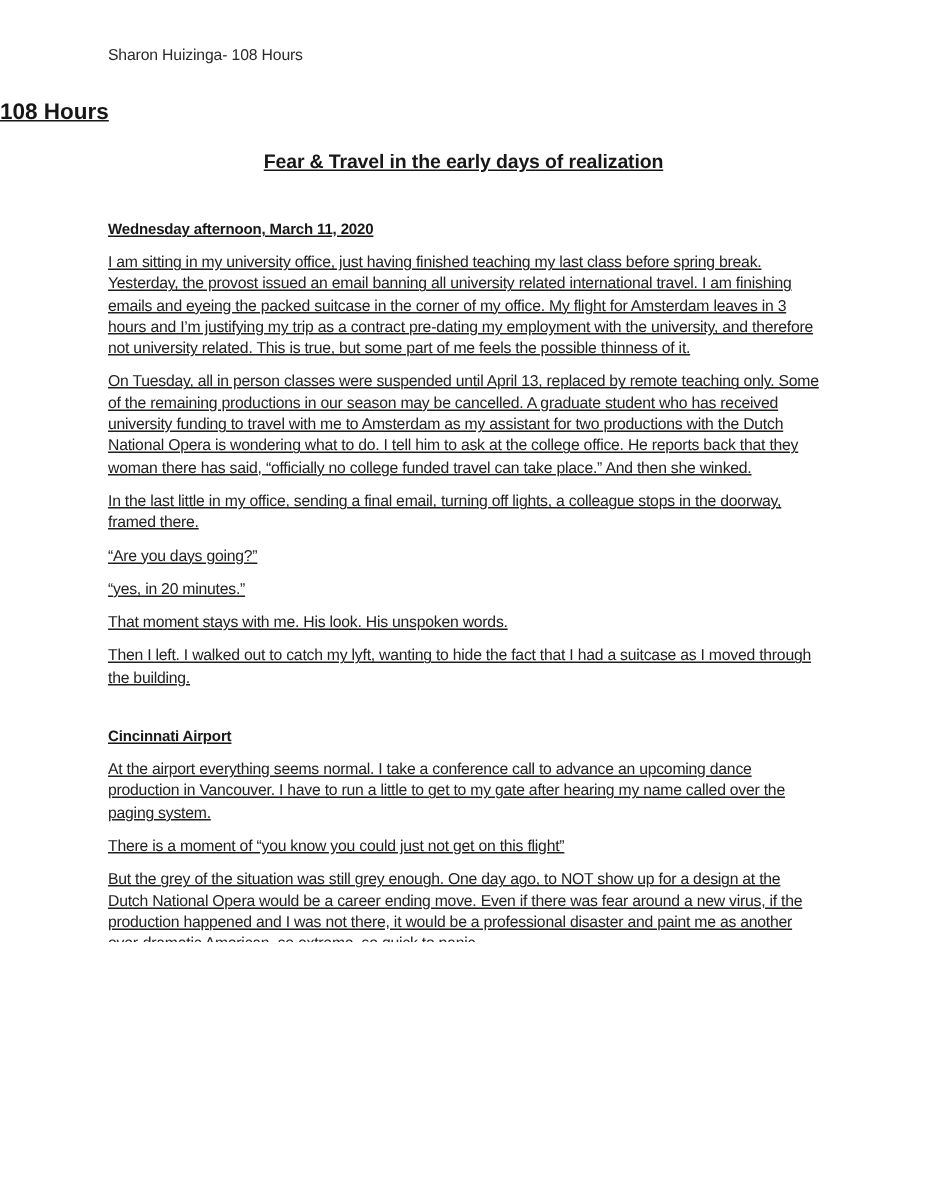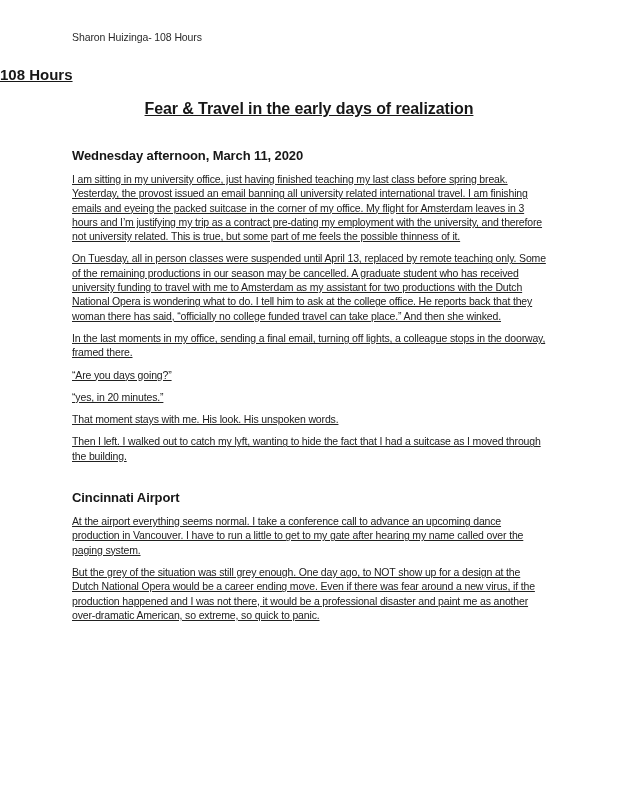--- a/index.html
+++ b/index.html
@@ -33,35 +33,36 @@
     font-weight: bold;
     text-decoration: underline;
     color: #171717;
   }
   .doc-subtitle {
     position: absolute;
     top: 100px;
     left: 0;
     width: 100%;
     text-align: center;
-    font-size: 16px;
+    font-size: 13px;
     font-weight: bold;
     text-decoration: underline;
     letter-spacing: -0.1px;
     color: #171717;
   }
   .content {
     position: absolute;
     top: 148px;
     left: 72px;
     width: 474px;
   }
   .section-heading {
-    font-size: 13px;
+    font-size: 10px;
     font-weight: bold;
+    text-decoration: underline;
     letter-spacing: -0.1px;
     margin: 0 0 9px 0;
     color: #171717;
   }
   .section-heading.spaced {
     margin-top: 27px;
   }
   .content p {
     font-size: 10.5px;
     line-height: 14.3px;
@@ -91,28 +92,29 @@
   <div class="doc-title">108 Hours</div>
 
   <div class="doc-subtitle">Fear &amp; Travel in the early days of realization</div>
 
   <div class="content">
 
     <h2 class="section-heading">Wednesday afternoon, March 11, 2020</h2>
 
     <p>I am sitting in my university office, just having finished teaching my last class before spring break.  Yesterday, the provost issued an email banning all university related international travel.  I am finishing emails and eyeing the packed suitcase in the corner of my office.  My flight for Amsterdam leaves in 3 hours and I’m justifying my trip as a contract pre-dating my employment with the university, and therefore not university related.  This is true, but some part of me feels the possible thinness of it.</p>
     <p>On Tuesday, all in person classes were suspended until April 13, replaced by remote teaching only.  Some of the remaining productions in our season may be cancelled.  A graduate student who has received university funding to travel with me to Amsterdam as my assistant for two productions with the Dutch National Opera is wondering what to do.  I tell him to ask at the college office.  He reports back that they woman there has said, “officially no college funded travel can take place.”  And then she winked.</p>
-    <p>In the last moments in my office, sending a final email, turning off lights, a colleague stops in the doorway, framed there.</p>
+    <p>In the last little in my office, sending a final email, turning off lights, a colleague stops in the doorway, framed there.</p>
     <p>“Are you days going?”</p>
     <p>“yes, in 20 minutes.”</p>
     <p>That moment stays with me. His look.  His unspoken words.</p>
     <p>Then I left.  I walked out to catch my lyft, wanting to hide the fact that I had a suitcase as I moved through the building.</p>
 
     <h2 class="section-heading spaced">Cincinnati Airport</h2>
 
     <p>At the airport everything seems normal.  I take a conference call to advance an upcoming dance production in Vancouver.  I have to run a little to get to my gate after hearing my name called over the paging system.</p>
+    <p>There is a moment of “you know you could just not get on this flight”</p>
     <p>But the grey of the situation was still grey enough.  One day ago, to NOT show up for a design at the Dutch National Opera would be a career ending move.  Even if there was fear around a new virus, if the production happened and I was not there, it would be a professional disaster and paint me as another over-dramatic American, so extreme, so quick to panic.</p>
 
   </div>
 
   <div class="page-number">1</div>
 
 </div>
 
 </body></html>

